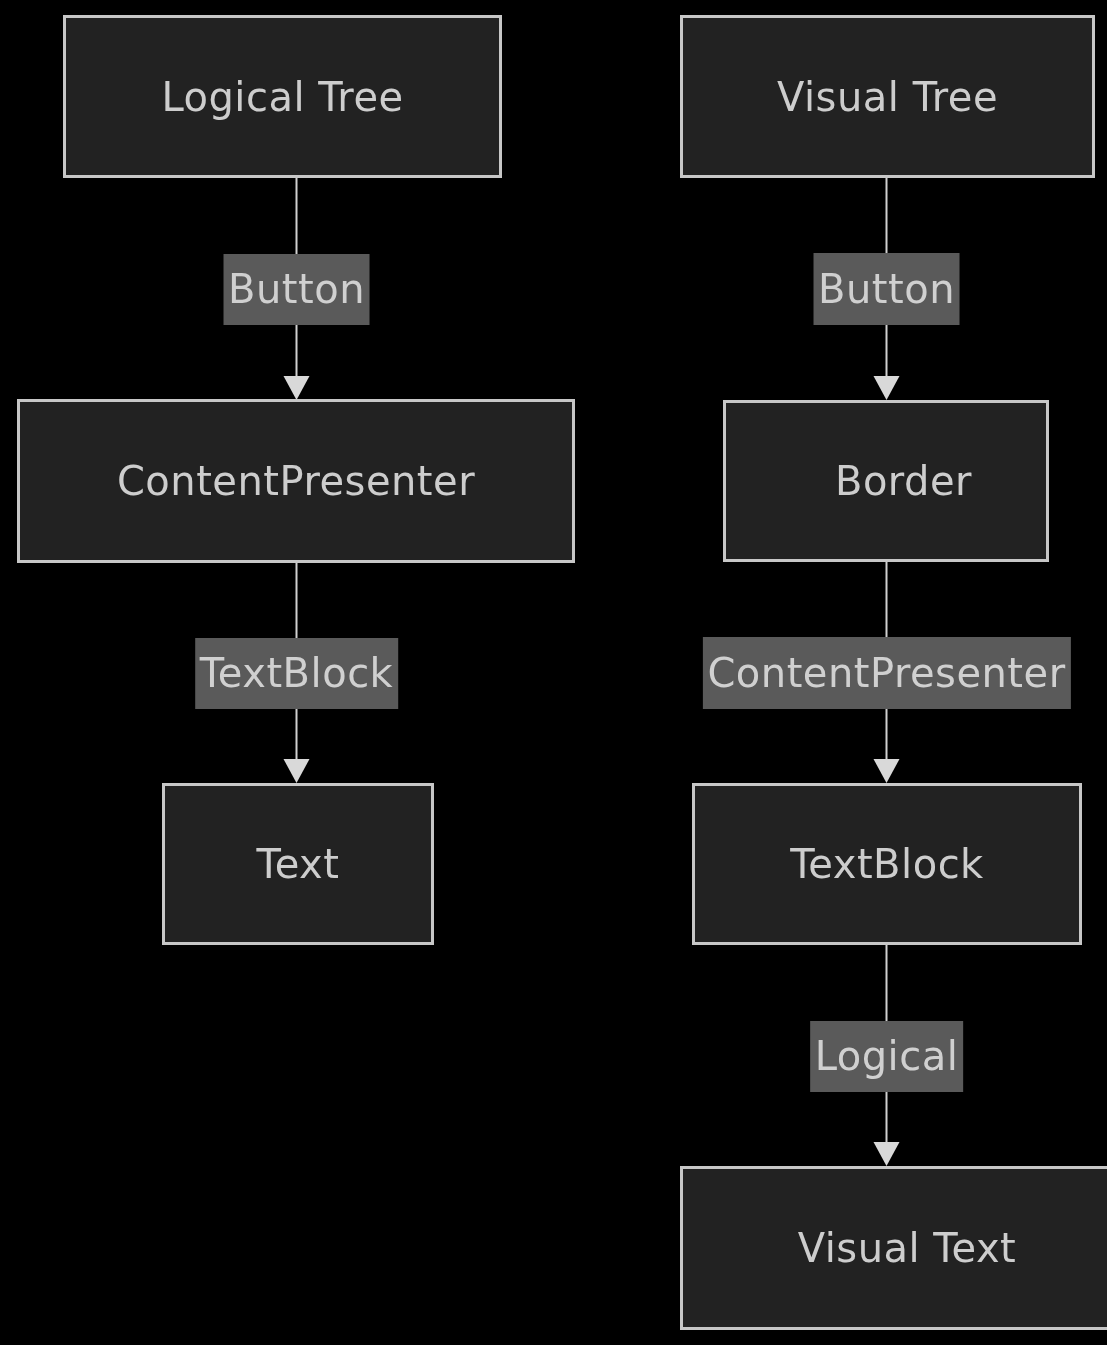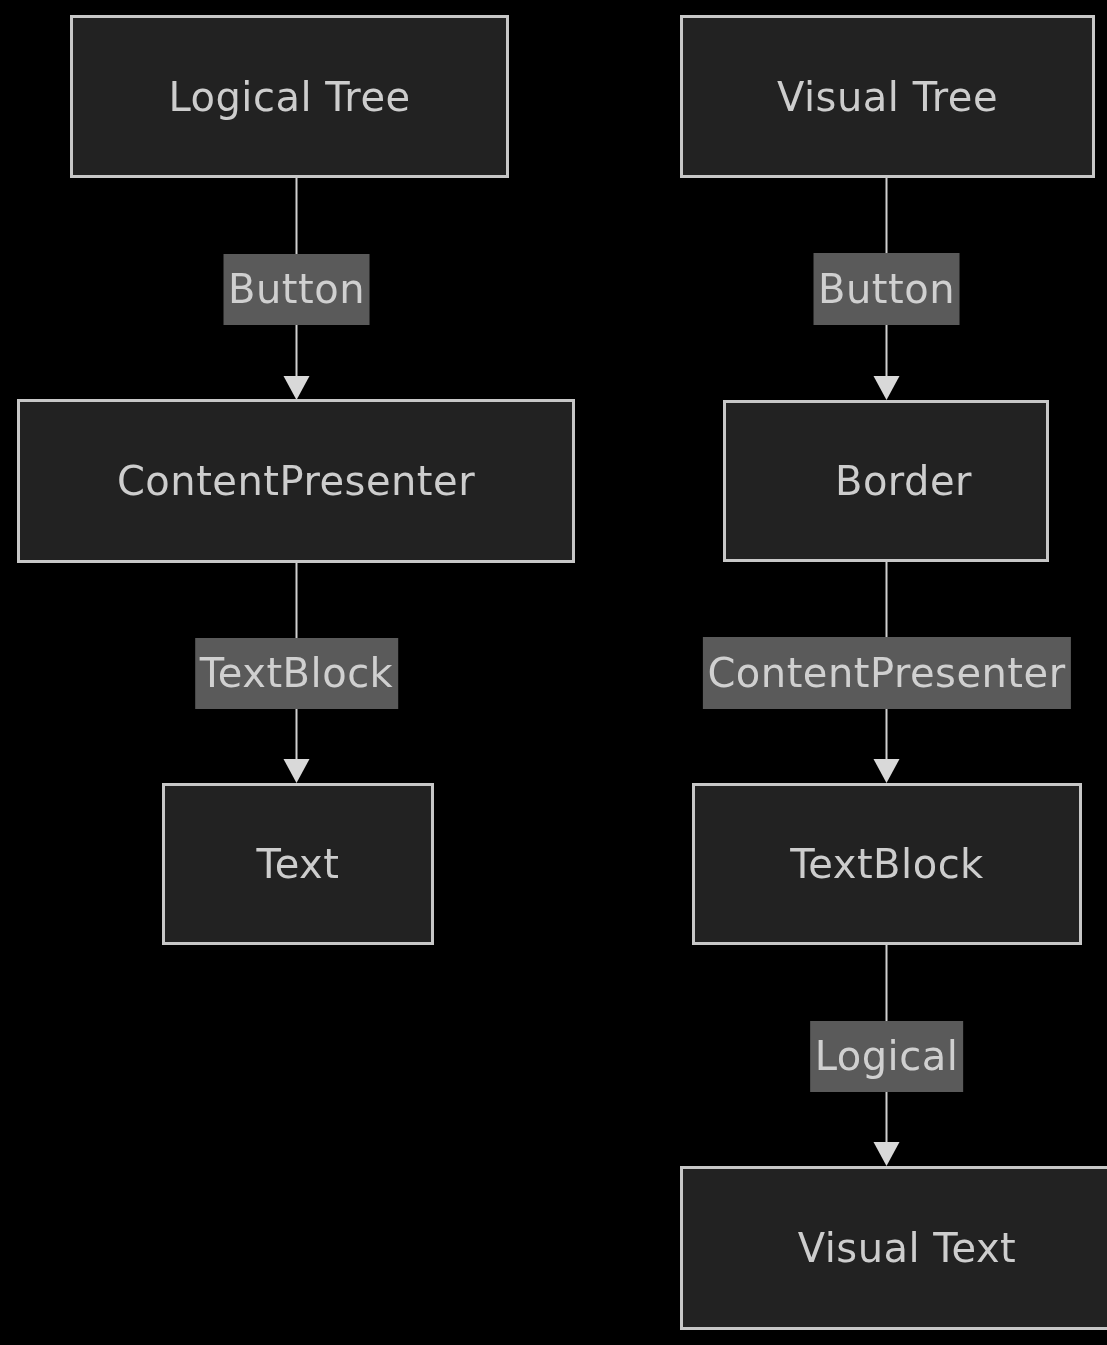--- a/index.html
+++ b/index.html
@@ -71,21 +71,21 @@
     <line x1="886.5" y1="325" x2="886.5" y2="377" stroke="#d0d0d0" stroke-width="2"></line>
     <polygon points="873.5,376 899.5,376 886.5,400" fill="#d9d9d9"></polygon>
     <line x1="886.5" y1="562" x2="886.5" y2="638" stroke="#d0d0d0" stroke-width="2"></line>
     <line x1="886.5" y1="709" x2="886.5" y2="760" stroke="#d0d0d0" stroke-width="2"></line>
     <polygon points="873.5,759 899.5,759 886.5,783" fill="#d9d9d9"></polygon>
     <line x1="886.5" y1="945" x2="886.5" y2="1022" stroke="#d0d0d0" stroke-width="2"></line>
     <line x1="886.5" y1="1092" x2="886.5" y2="1143" stroke="#d0d0d0" stroke-width="2"></line>
     <polygon points="873.5,1142 899.5,1142 886.5,1166" fill="#d9d9d9"></polygon>
   </svg>
 
-  <div class="node" style="left:70px; top:15px; width:439px; height:163px;">
+  <div class="node" style="left:63px; top:15px; width:439px; height:163px;">
     <span>Logical Tree</span>
   </div>
 
   <div class="edge-label" style="left:296.5px; top:254px;">Button</div>
 
   <div class="node" style="left:17px; top:399px; width:558px; height:164px;">
     <span>ContentPresenter</span>
   </div>
 
   <div class="edge-label" style="left:296.5px; top:638px;">TextBlock</div>

